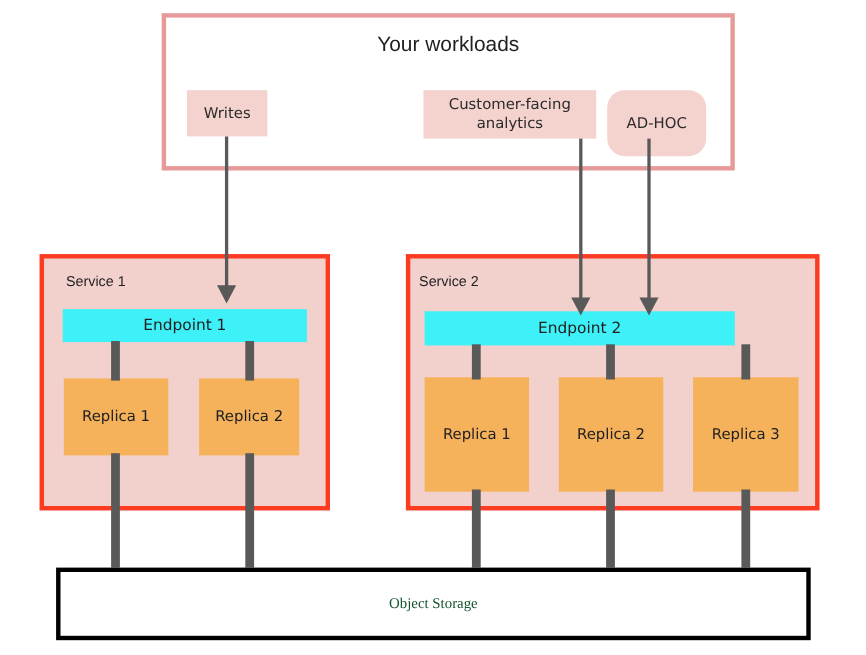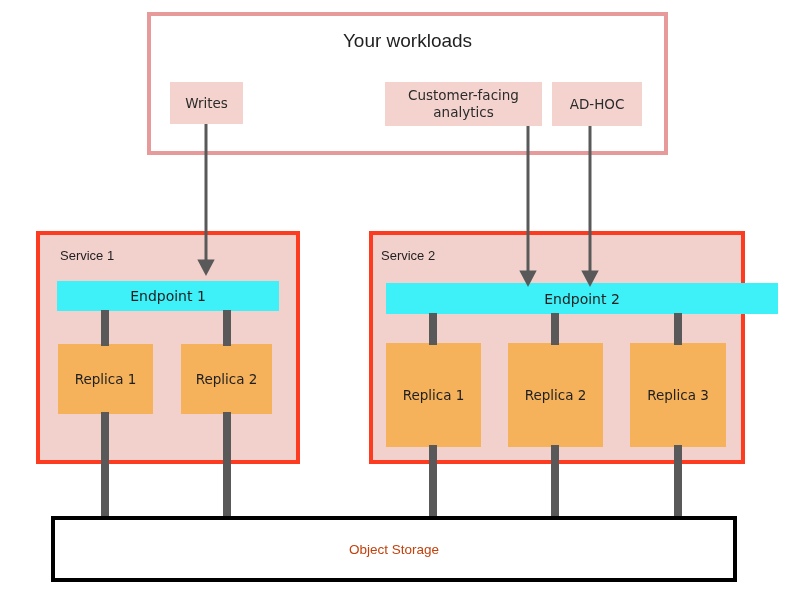--- a/index.html
+++ b/index.html
@@ -50,21 +50,21 @@
     font-size: 13.5px;
     display: flex;
     align-items: center;
     justify-content: center;
     text-align: center;
     line-height: 1.25;
     box-sizing: border-box;
   }
   #chip-writes  { left: 170px; top: 82px;  width: 73px;  height: 42px; }
   #chip-cfa     { left: 385px; top: 82px;  width: 157px; height: 44px; }
-  #chip-adhoc   { left: 552px; top: 82px;  width: 90px;  height: 44px; }
+  #chip-adhoc   { left: 552px; top: 82px;  width: 90px;  height: 60px; border-radius: 16px; }
 
   
   .service-box {
     position: absolute;
     background: #f2d1cd;
     border: 4px solid #fc3b21;
     box-sizing: border-box;
   }
   #service1-box { left: 36px;  top: 231px; width: 264px; height: 233px; }
   #service2-box { left: 369px; top: 231px; width: 376px; height: 233px; }
@@ -84,21 +84,21 @@
     background: #3ef0f7;
     color: #1f1f1f;
     font-family: "DejaVu Sans", sans-serif;
     font-size: 14px;
     display: flex;
     align-items: center;
     justify-content: center;
     box-sizing: border-box;
   }
   #endpoint1 { left: 57px;  top: 281px; width: 222px; height: 30px; }
-  #endpoint2 { left: 386px; top: 283px; width: 392px; height: 31px; }
+  #endpoint2 { left: 386px; top: 283px; width: 282px; height: 31px; }
 
   
   .replica {
     position: absolute;
     background: #f5b25b;
     color: #1f1f1f;
     font-family: "DejaVu Sans", sans-serif;
     font-size: 13.5px;
     display: flex;
     align-items: center;
@@ -117,23 +117,23 @@
     left: 51px;
     top: 516px;
     width: 686px;
     height: 66px;
     border: 4px solid #000000;
     background: #ffffff;
     box-sizing: border-box;
     display: flex;
     align-items: center;
     justify-content: center;
-    font-family: Liberation Sans, sans-serif;
+    font-family: Liberation Serif, serif;
     font-size: 13.5px;
-    color: #c2410c;
+    color: #14532d;
   }
 
   
   .link {
     position: absolute;
     background: #595959;
     width: 8px;
   }
   
   #lnk-s1-e-r1 { left: 101px; top: 310px; height: 36px; }

